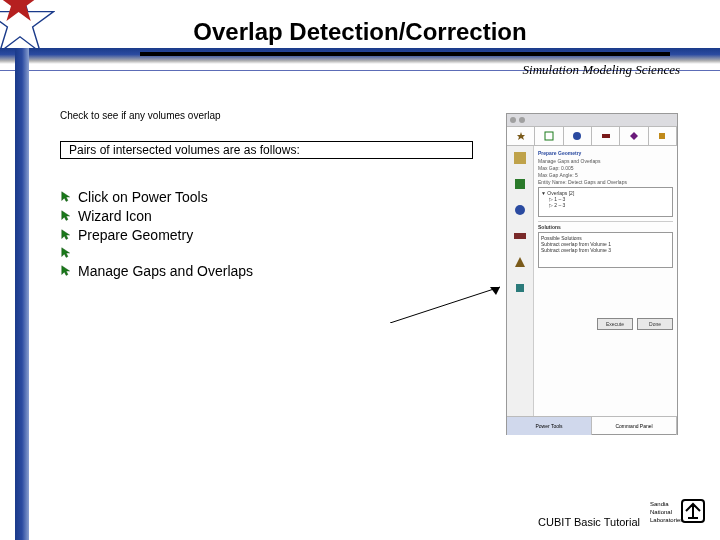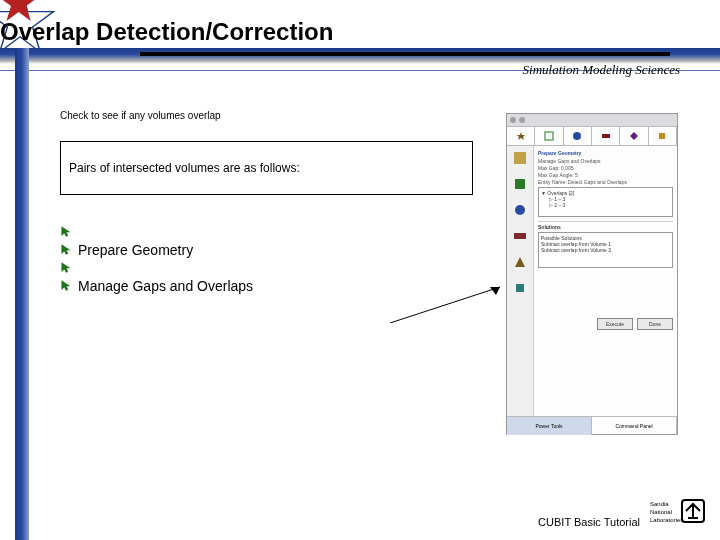--- a/index.html
+++ b/index.html
@@ -2,27 +2,27 @@
 <html><head>
 <meta charset="utf-8">
 <style>
 html,body{margin:0;padding:0;width:720px;height:540px;font-family:Arial,Helvetica,sans-serif;background:#fff;color:#000;overflow:hidden;position:relative}
 .corner-deco{position:absolute;top:-40px;left:-40px;width:150px;height:150px}
 .corner-deco .star{position:absolute;width:70px;height:70px;top:25px;left:25px}
 .corner-deco .star svg{width:100%;height:100%}
 .blue-gradient{position:absolute;left:0;top:48px;width:720px;height:16px;background:linear-gradient(180deg,#1a3a8a 0%,#2a4aa0 40%,#b0b0b0 80%,#fff 100%)}
 .thin-line{position:absolute;left:0;top:70px;width:720px;height:1px;background:#5c6cb7}
 .vertical-bar{position:absolute;left:15px;top:48px;width:14px;height:492px;background:linear-gradient(90deg,#1a3a8a 0%,#2a4aa0 50%,#8aa0d0 100%)}
-.title{position:absolute;top:18px;left:0;width:720px;text-align:left;font-weight:bold;font-size:24px}
+.title{position:absolute;top:18px;left:0;width:720px;text-align:center;font-weight:bold;font-size:24px}
 .title-underline{position:absolute;top:52px;left:140px;width:530px;height:4px;background:#000}
 .subtitle{position:absolute;top:62px;right:40px;font-family:"Times New Roman",serif;font-style:italic;font-size:13px}
 .content{position:absolute;top:110px;left:60px;width:420px}
 .lead{font-size:10px;margin-bottom:20px}
 .cmd{font-size:14px;font-weight:bold;margin-bottom:12px}
-.result-box{border:1px solid #000;padding:18px 8px;font-size:12px;line-height:1.35;width:395px;margin-bottom:30px}
+.result-box{border:1px solid #000;padding:0 8px;font-size:12px;line-height:1.35;width:395px;margin-bottom:30px}
 .result-box .indent{padding-left:24px}
 .para{font-size:14px;line-height:1.25;width:330px;margin-bottom:8px}
 .bullets{margin-top:4px}
 .bullet{display:flex;align-items:center;font-size:14px;margin:3px 0}
 .bullet .cursor{width:14px;height:14px;margin-right:4px;display:inline-block}
 .bullet .cursor svg{width:14px;height:14px}
 .arrow{position:absolute;top:283px;left:390px;width:120px;height:40px}
 .arrow svg{width:100%;height:100%}
 .screenshot{position:absolute;top:113px;right:42px;width:170px;height:320px;border:1px solid #999;background:#fdfdfd}
 .ss-bar{height:12px;background:#dcdce0;border-bottom:1px solid #bbb;position:relative}
@@ -71,20 +71,27 @@
 <div class="content">
   <div class="lead">Check to see if any volumes overlap</div>
   <div class="result-box">
     <div>Pairs of intersected volumes are as follows:</div>
   </div>
   <div class="bullets">
     <div class="bullet">
         <span class="cursor"><svg viewBox="0 0 16 16">
             <path d="M2 2 L2 12 L5 9 L7 13 L9 12 L7 8 L11 8 Z" fill="#1a7a1a" stroke="#0a4a0a" stroke-width="0.5"></path>
           </svg></span>
+        <span>Click on Power Tools</span>
+      </div>
+    <div class="bullet">
+        <span class="cursor"><svg viewBox="0 0 16 16">
+            <path d="M2 2 L2 12 L5 9 L7 13 L9 12 L7 8 L11 8 Z" fill="#1a7a1a" stroke="#0a4a0a" stroke-width="0.5"></path>
+          </svg></span>
+        <span>Wizard Icon</span>
       </div>
     <div class="bullet">
         <span class="cursor"><svg viewBox="0 0 16 16">
             <path d="M2 2 L2 12 L5 9 L7 13 L9 12 L7 8 L11 8 Z" fill="#1a7a1a" stroke="#0a4a0a" stroke-width="0.5"></path>
           </svg></span>
         <span>Prepare Geometry</span>
       </div>
     <div class="bullet">
         <span class="cursor"><svg viewBox="0 0 16 16">
             <path d="M2 2 L2 12 L5 9 L7 13 L9 12 L7 8 L11 8 Z" fill="#1a7a1a" stroke="#0a4a0a" stroke-width="0.5"></path>

